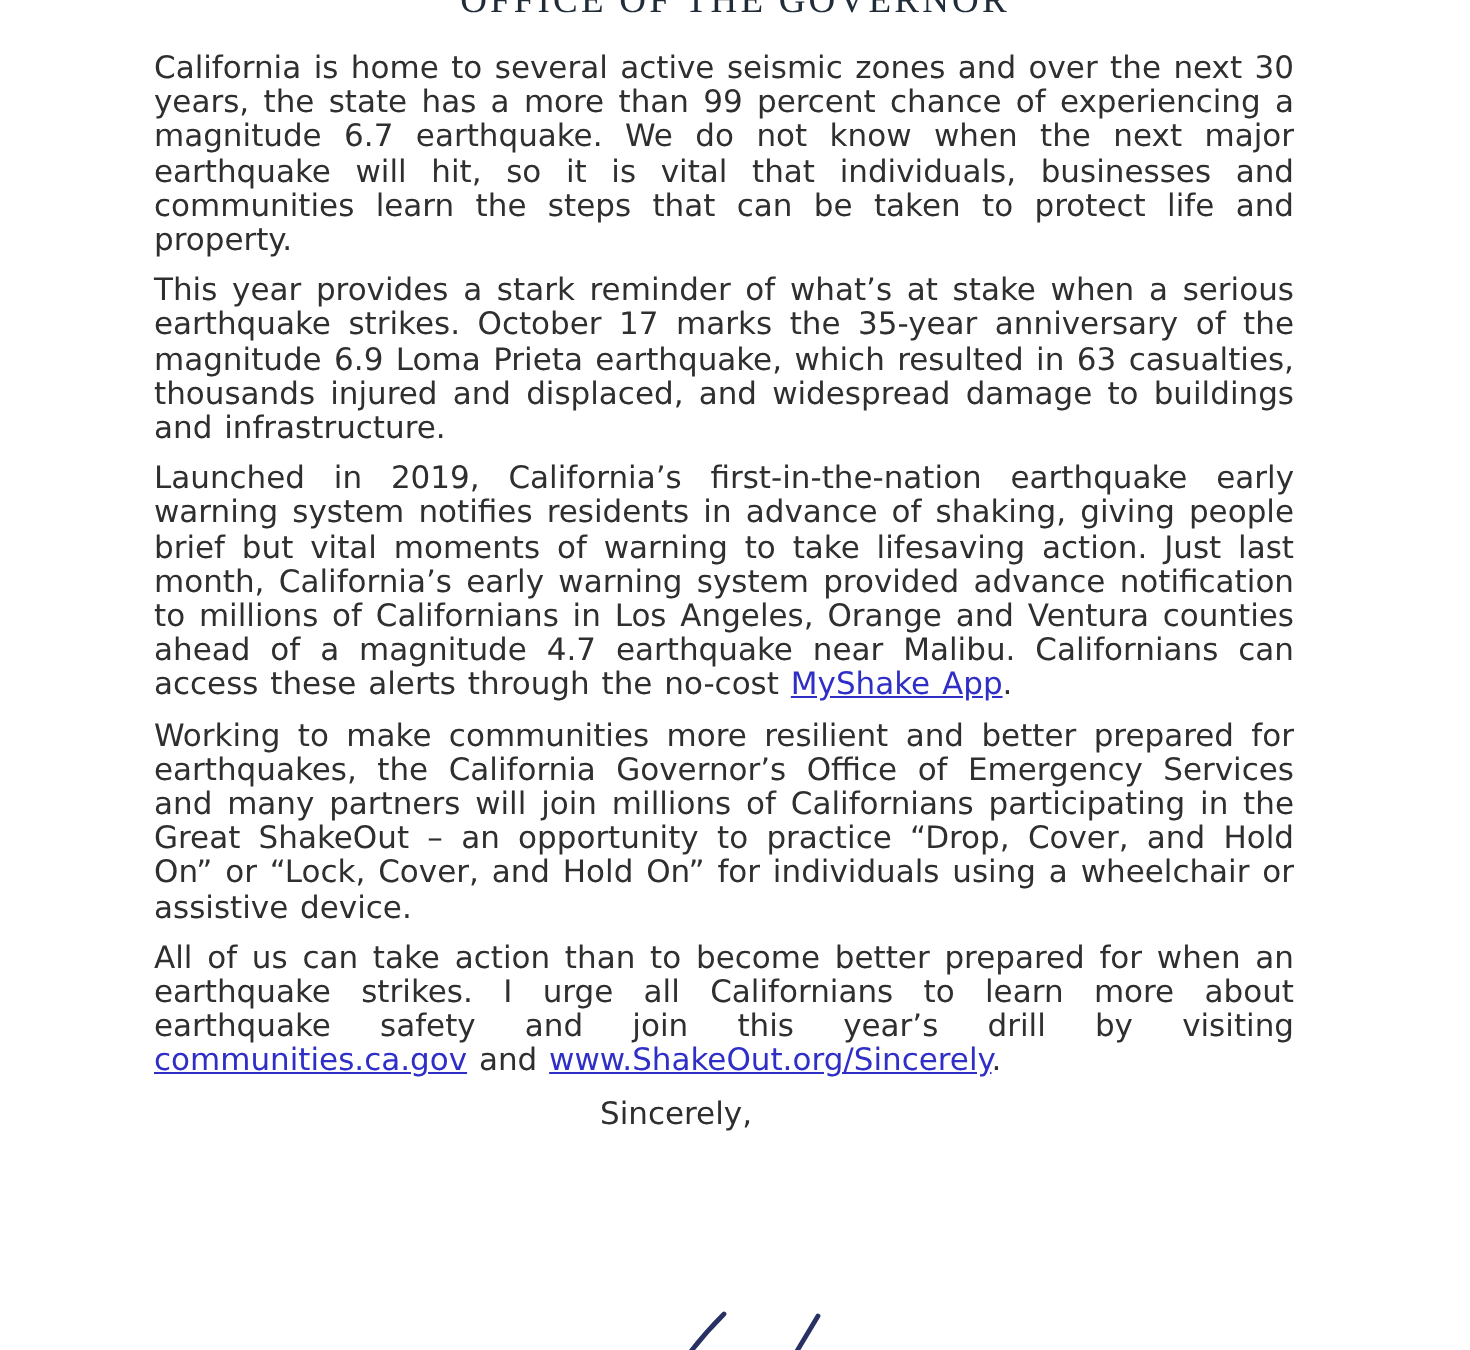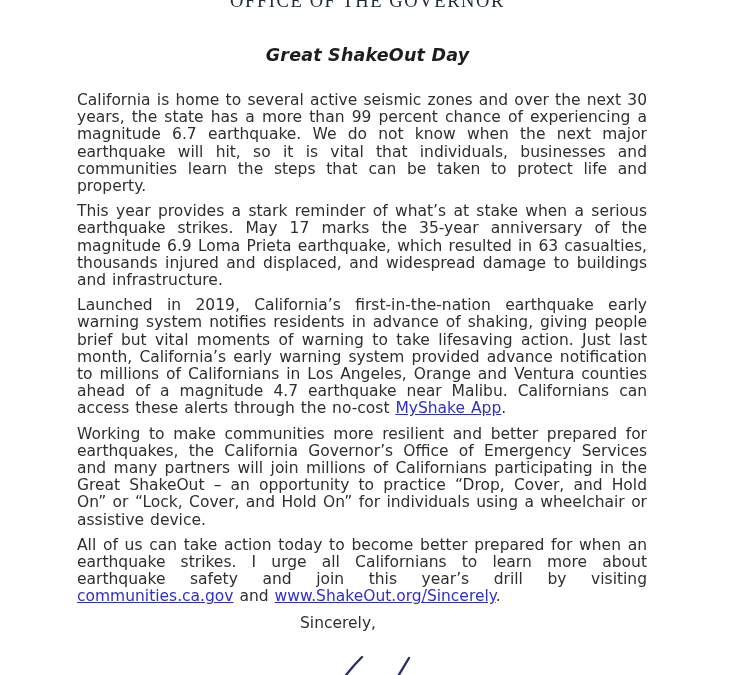--- a/index.html
+++ b/index.html
@@ -75,33 +75,32 @@
   }
 </style>
 </head>
 <body>
 
 <div class="page">
 
   <div class="letterhead">OFFICE OF THE GOVERNOR</div>
 
 
-  <div class="doc-title">Great ShakeOut Day</div>
 
   <div class="body-block">
 
     <p>California is home to several active seismic zones and over the next 30 years, the state has a more than 99 percent chance of experiencing a magnitude 6.7 earthquake. We do not know when the next major earthquake will hit, so it is vital that individuals, businesses and communities learn the steps that can be taken to protect life and property.</p>
 
-    <p>This year provides a stark reminder of what’s at stake when a serious earthquake strikes. May 17 marks the 35-year anniversary of the magnitude 6.9 Loma Prieta earthquake, which resulted in 63 casualties, thousands injured and displaced, and widespread damage to buildings and infrastructure.</p>
+    <p>This year provides a stark reminder of what’s at stake when a serious earthquake strikes. October 17 marks the 35-year anniversary of the magnitude 6.9 Loma Prieta earthquake, which resulted in 63 casualties, thousands injured and displaced, and widespread damage to buildings and infrastructure.</p>
 
     <p><span>Launched in 2019, California’s first-in-the-nation earthquake early warning system notifies residents in advance of shaking, giving people brief but vital moments of warning to take lifesaving action. Just last month, California’s early warning system provided advance notification to millions of Californians in Los Angeles, Orange and Ventura counties ahead of a magnitude 4.7 earthquake near Malibu. Californians can access these alerts through the no-cost </span><a class="doc-link" href="#">MyShake App</a><span>.</span></p>
 
     <p>Working to make communities more resilient and better prepared for earthquakes, the California Governor’s Office of Emergency Services and many partners will join millions of Californians participating in the Great ShakeOut – an opportunity to practice “Drop, Cover, and Hold On” or “Lock, Cover, and Hold On” for individuals using a wheelchair or assistive device.</p>
 
-    <p><span>All of us can take action today to become better prepared for when an earthquake strikes. I urge all Californians to learn more about earthquake safety and join this year’s drill by visiting </span><a class="doc-link" href="#">communities.ca.gov</a><span> and </span><a class="doc-link" href="#">www.ShakeOut.org/Sincerely</a><span>.</span></p>
+    <p><span>All of us can take action than to become better prepared for when an earthquake strikes. I urge all Californians to learn more about earthquake safety and join this year’s drill by visiting </span><a class="doc-link" href="#">communities.ca.gov</a><span> and </span><a class="doc-link" href="#">www.ShakeOut.org/Sincerely</a><span>.</span></p>
 
   </div>
 
   <div class="closing">Sincerely,</div>
 
   <svg class="signature-svg" width="80" height="14">
     <path d="M2,18 Q10,7 21,-4"></path>
     <path d="M56,17 Q62,7 68,-3"></path>
   </svg>
 

